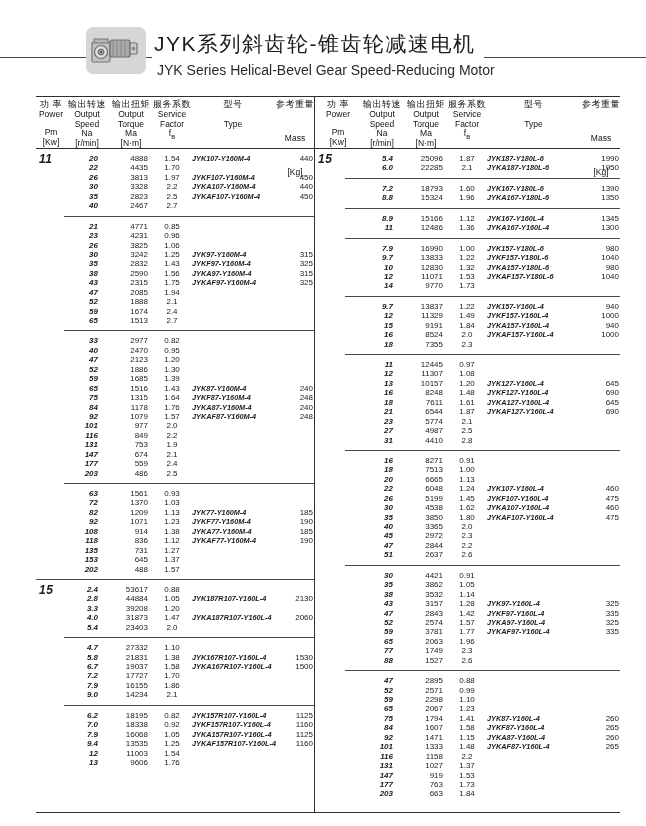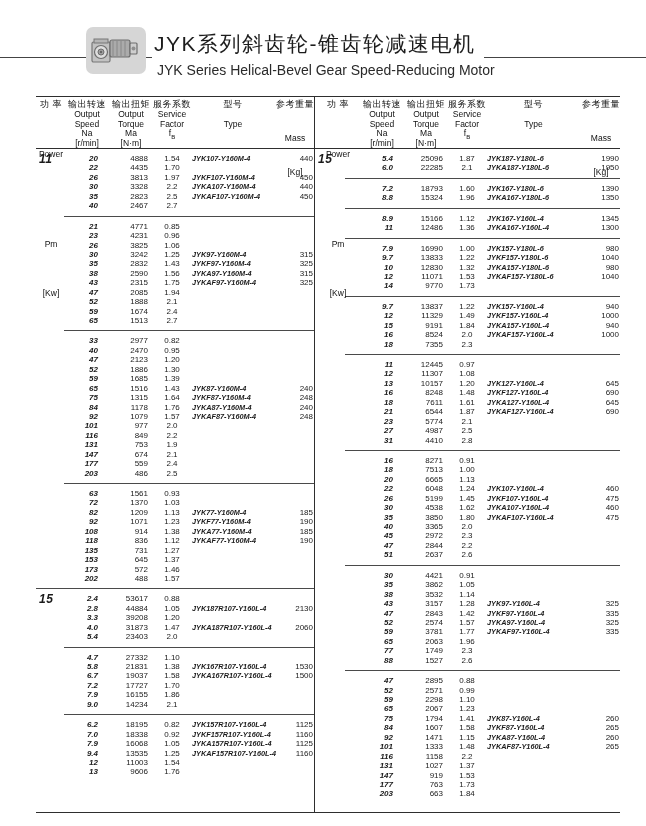--- a/index.html
+++ b/index.html
@@ -41,21 +41,21 @@
   .thead{
     height:52px;border-bottom:1px solid #2e2e2e;display:flex;
     box-sizing:border-box;padding-top:3px;
     font-size:8.5px;line-height:9.8px;color:#111;
   }
   .hcell{display:flex;flex-direction:column;align-items:center;text-align:center;}
   .hcell .cn{font-size:9px;letter-spacing:0.5px;white-space:nowrap;}
   .hcell .en{font-size:8.5px;white-space:nowrap;}
   .hcell .gap{height:9.8px;}
   .hcell sub{font-size:6px;}
-  .h-power{width:30px;gap:40px;}
+  .h-power{width:30px;}
   .h-na{width:42px;}
   .h-ma{width:46px;}
   .h-fb{width:36px;}
   .h-type{flex:1;}
   .h-mass{width:38px;gap:12px;}
   .half-right .h-power{width:46px;}
 
   
   .groups{padding-top:5px;}
   .group{position:relative;}
@@ -431,27 +431,20 @@
               <span class="cell c-mass"></span>
             </div>
             <div class="row">
               <span class="cell c-na">153</span>
               <span class="cell c-ma">645</span>
               <span class="cell c-fb">1.37</span>
               <span class="cell c-type"></span>
               <span class="cell c-mass"></span>
             </div>
             <div class="row">
-              <span class="cell c-na">173</span>
-              <span class="cell c-ma">572</span>
-              <span class="cell c-fb">1.46</span>
-              <span class="cell c-type"></span>
-              <span class="cell c-mass"></span>
-            </div>
-            <div class="row">
               <span class="cell c-na">202</span>
               <span class="cell c-ma">488</span>
               <span class="cell c-fb">1.57</span>
               <span class="cell c-type"></span>
               <span class="cell c-mass"></span>
             </div>
           </div>
           <div class="sep full"></div>
           <div class="group">
             <div class="power">15</div>

